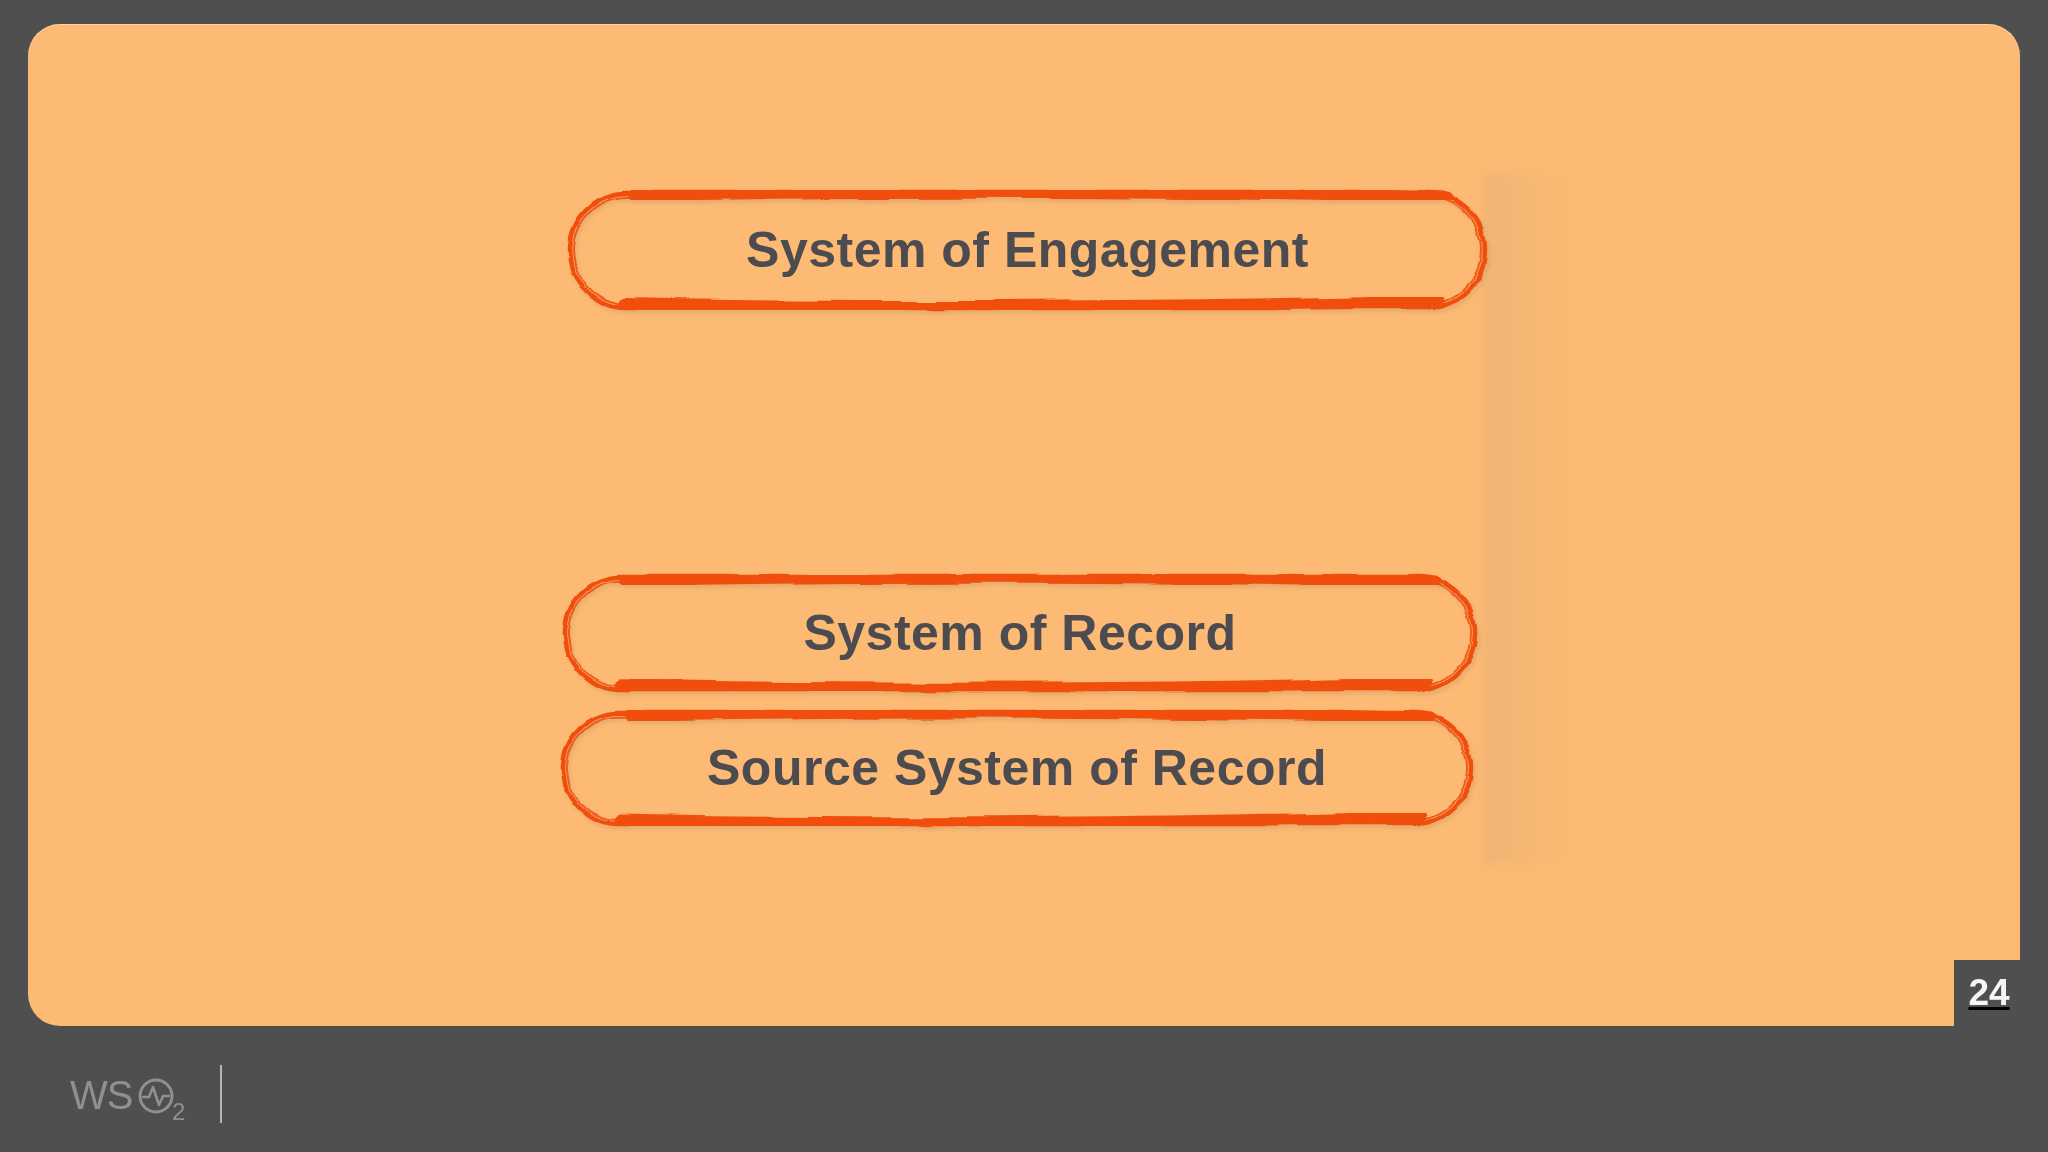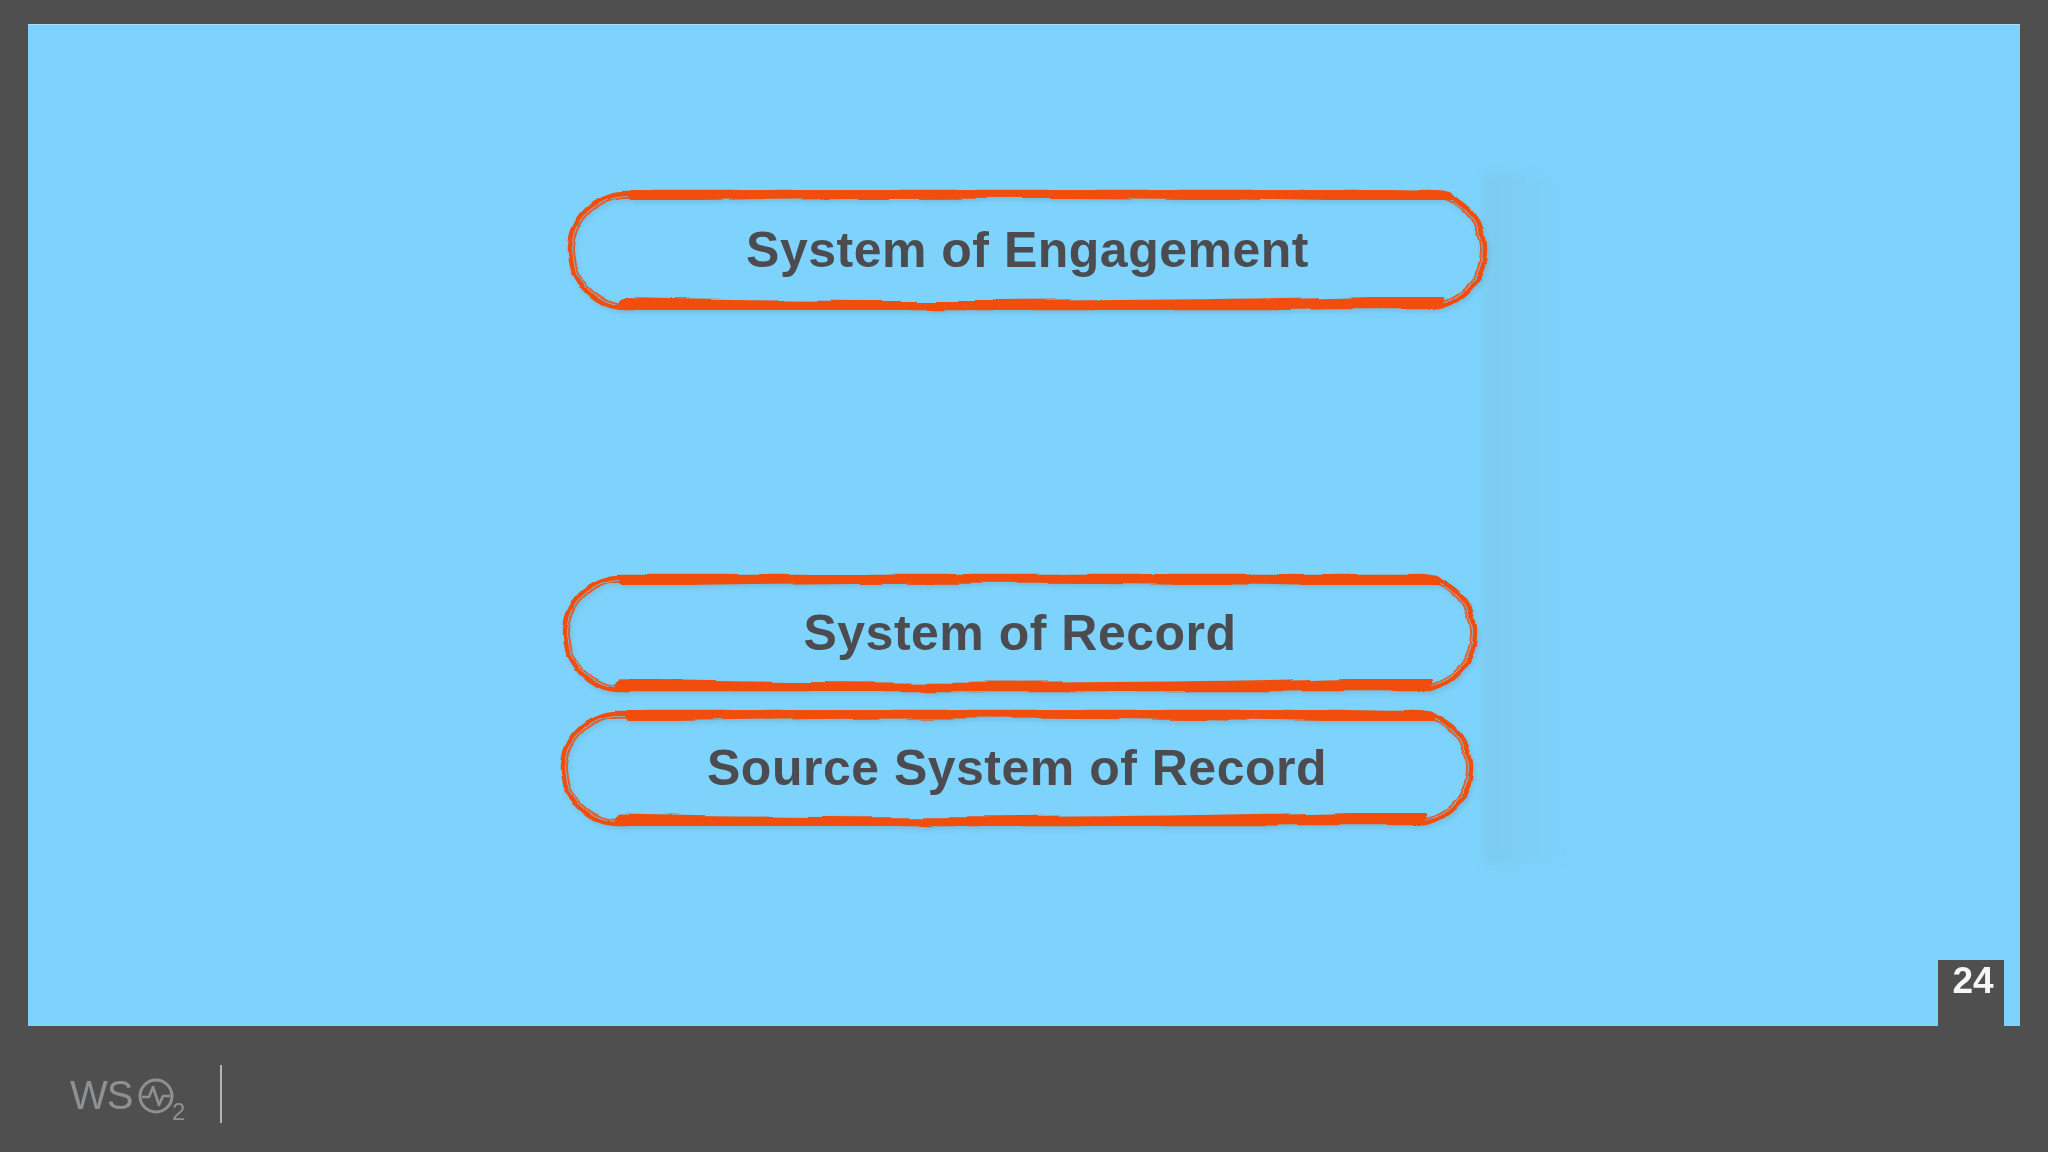--- a/index.html
+++ b/index.html
@@ -14,22 +14,23 @@
   html, body { width: 2048px; height: 1152px; overflow: hidden; }
   body {
     background: var(--frame-gray);
     font-family: "Liberation Sans", sans-serif;
     position: relative;
   }
   .slide {
     position: absolute;
     left: 28px; top: 24px;
     width: 1992px; height: 1002px;
-    background: #7dd3fc;
+    background: #fdba74;
     box-shadow: inset 0 1px 0 rgba(255,255,255,0.35);
+    border-radius: 32px;
   }
   .column-shadow {
     position: absolute;
     left: 1455px; top: 150px;
     width: 120px; height: 690px;
     background: linear-gradient(90deg, rgba(130,130,130,0.10), rgba(130,130,130,0) 75%);
     filter: blur(5px);
     pointer-events: none;
   }
   .sketch-box {
@@ -70,26 +71,27 @@
   }
   .footer-logo .logo-shape { stroke: var(--logo-gray); fill: none; }
   .footer-divider {
     position: absolute;
     left: 192px; top: 1041px;
     width: 2px; height: 58px;
     background: var(--divider-gray);
   }
   .page-number-box {
     position: absolute;
-    right: 16px; bottom: 0;
+    right: 0; bottom: 0;
     width: 66px; height: 66px;
     background: var(--frame-gray);
     display: flex;
-    align-items: flex-start;
+    align-items: center;
     justify-content: center;
+    text-decoration: underline;
   }
   .page-number-box span {
     color: var(--page-number-text);
     font-size: 37px;
     font-weight: 700;
     transform: translateX(2px);
   }
   .svgdefs { position: absolute; width: 0; height: 0; }
 </style>
 </head>

